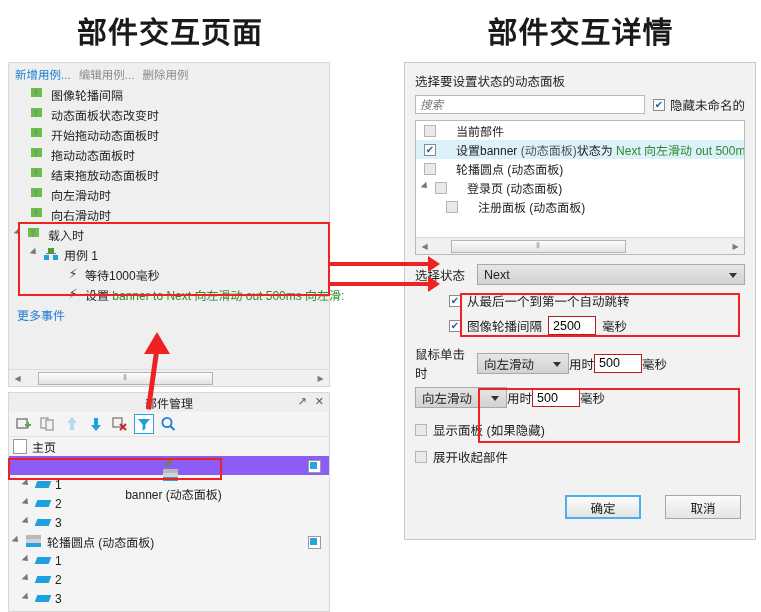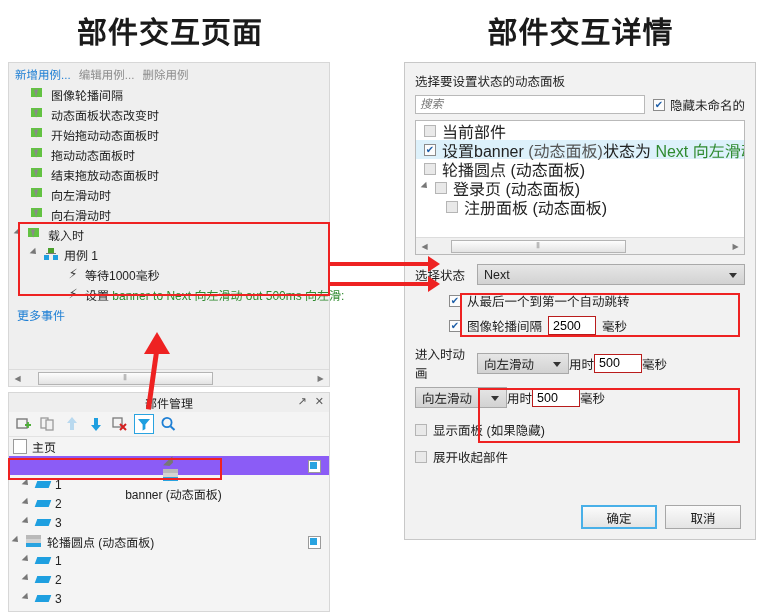--- a/index.html
+++ b/index.html
@@ -108,36 +108,36 @@
   #dialog{
     position:absolute;left:404px;top:62px;width:352px;height:478px;
     background:#f2f2f2;border:1px solid #c8c8c8;box-sizing:border-box;
   }
   .dlg-label{font-size:12.5px;color:#222;}
   .sec1{padding:8px 10px 0 10px;}
   .searchrow{display:flex;align-items:center;margin-top:5px;gap:8px;}
   .search-input{
     flex:1;height:19px;border:1px solid #b9b9b9;background:#fff;box-sizing:border-box;
     font-size:11.5px;color:#666;font-style:italic;padding:0 4px;line-height:17px;
-    font-family:Liberation Mono, monospace;
+    font-family:Liberation Sans, sans-serif;
   }
   .cbx{
     width:12px;height:12px;border:1px solid #8b8b8b;background:#fcfcfc;
     box-sizing:border-box;display:inline-flex;align-items:center;justify-content:center;
     font-size:10px;color:#1f5fa8;line-height:1;flex:0 0 12px;
   }
   .cbx.dis{background:#e9e9e9;border-color:#b5b5b5;}
   .cbxrow{display:flex;align-items:center;gap:5px;}
   .tree-box{
     margin:6px 10px 0 10px;height:135px;background:#fff;border:1px solid #b9b9b9;
     box-sizing:border-box;position:relative;overflow:hidden;
   }
   .tr{display:flex;align-items:center;height:19px;padding-left:6px;white-space:nowrap;}
   .tr.sel{background:#ddf1fb;}
-  .tr .tx{margin-left:6px;font-size:16px;}
+  .tr .tx{margin-left:20px;font-size:12px;}
   .tr .tx .g{color:#2f8a2f;}
   .tr .tx .grey{color:#555;}
   .tnode{padding-left:8px;}
   .tsub{padding-left:30px;}
 
   .frow{display:flex;align-items:center;padding:0 10px;margin-top:9px;}
   .fl{width:62px;font-size:12.5px;color:#222;flex:0 0 62px;}
   .sel-box{
     height:21px;background:linear-gradient(#e6e6e6,#d2d2d2);border:1px solid #a9a9a9;
     box-sizing:border-box;display:flex;align-items:center;padding:0 6px;font-size:12.5px;
@@ -150,22 +150,22 @@
   .txtbox{
     width:48px;height:19px;border:1px solid #b91c1c;background:#fff;box-sizing:border-box;
     font-size:12.5px;padding:0 4px;line-height:17px;
   }
   .unit{font-size:12.5px;}
   .subrow{display:flex;align-items:center;padding:0 10px;margin-top:6px;gap:6px;}
   .subrow.ind{padding-left:44px;}
 
   .dlg-foot{
     position:absolute;left:0;bottom:0;width:100%;height:44px;
-    display:flex;align-items:center;justify-content:flex-end;padding-right:14px;
-    box-sizing:border-box;gap:8px;
+    display:flex;align-items:flex-start;justify-content:flex-end;padding-right:14px;
+    box-sizing:border-box;gap:24px;
   }
   .btn{
     width:76px;height:24px;border:1px solid #a7a7a7;box-sizing:border-box;
     background:linear-gradient(#fbfbfb,#e4e4e4);font-size:12.5px;
     display:flex;align-items:center;justify-content:center;color:#1a1a1a;
   }
   .btn.primary{border:2px solid #49b0e8;}
 
   
   .redbox{position:absolute;border:2px solid #ee2222;box-sizing:border-box;pointer-events:none;}
@@ -471,21 +471,21 @@
     </div>
 
     <div class="subrow ind">
       <span class="cbx">✔</span>
       <span class="dlg-label">图像轮播间隔</span>
       <input class="txtbox" type="text" value="2500" style="">
       <span class="unit">毫秒</span>
     </div>
 
     <div class="frow">
-      <span class="fl">进入时动画</span>
+      <span class="fl">鼠标单击时</span>
       <span class="sel-box mini-sel">
         <span>向左滑动</span>
         <i class="cv"></i>
       </span>
       <span class="unit">用时</span>
       <input class="txtbox" type="text" value="500" style="">
       <span class="unit">毫秒</span>
     </div>
 
     <div class="frow" style="margin-top:5px;">

